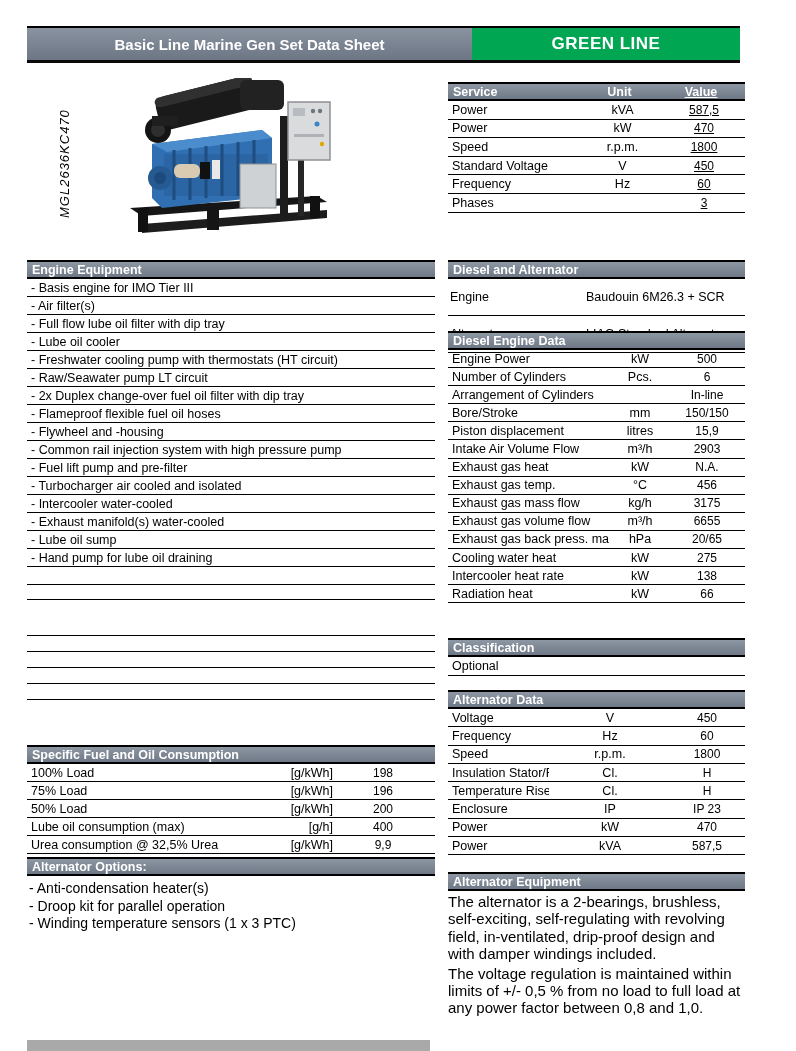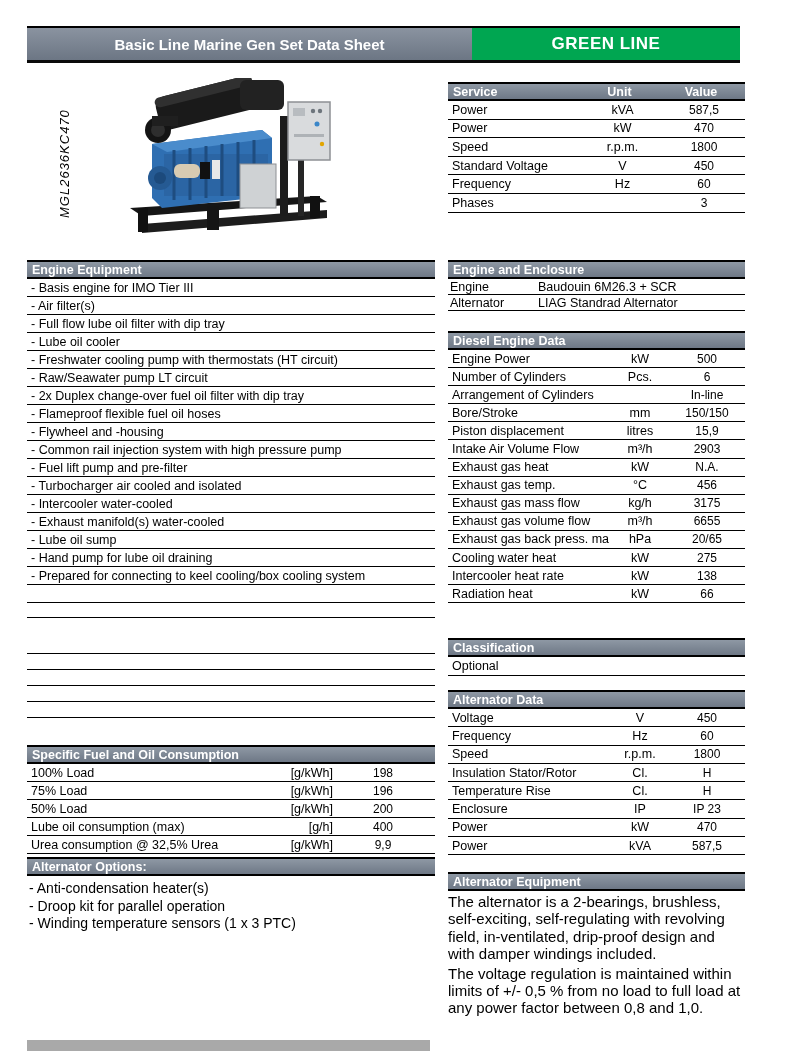--- a/index.html
+++ b/index.html
@@ -32,40 +32,40 @@
   .row{display:flex;align-items:center;border-bottom:1.5px solid #000;
        font-size:12.5px;padding:0 2px;}
   .c-label{flex:1;padding-left:2px;white-space:nowrap;overflow:hidden;}
   .c-unit{text-align:center;}
   .c-val{text-align:center;font-size:12px;}
 
   
   .service{left:448px;top:82px;width:297px;}
   .service .row{height:18.6px;}
   .service .c-unit,.service .sec-h .h-unit{width:85px;text-align:center;}
-  .service .c-val,.service .sec-h .h-val{width:78px;text-align:center;}
+  .service .c-val,.service .sec-h .h-val{width:78px;text-align:center;text-decoration:underline;}
   .service .sec-h .h-label{flex:1;}
 
   
   .eq{left:27px;top:260px;width:408px;}
   .eq .row{height:18px;}
   .filler{border-bottom:1.5px solid #000;}
   .gap{border-bottom:none !important;}
 
   
   .ea{left:448px;top:260px;width:297px;}
-  .ea .row{height:16px;}
+  .ea .row{height:37px;gap:48px;}
   .ea .k{width:85px;}
   .ea .v{flex:1;padding-left:3px;}
 
   
   .diesel{left:448px;top:331px;width:297px;}
   .diesel .row{height:18.1px;justify-content:space-between;}
   .alt{left:448px;top:690px;width:297px;}
-  .alt .row{height:18.3px;}
+  .alt .row{height:18.3px;gap:30px;}
   .diesel .c-unit,.alt .c-unit{width:62px;}
   .diesel .c-val,.alt .c-val{width:72px;}
 
   
   .class{left:448px;top:638px;width:297px;}
   .class .row{height:18.5px;}
 
   
   .fuel{left:27px;top:745px;width:408px;}
   .fuel .row{height:18px;}
@@ -258,36 +258,33 @@
         </div>
 
         <div class="row">
           <span class="c-label">- Lube oil sump</span>
         </div>
 
         <div class="row">
           <span class="c-label">- Hand pump for lube oil draining</span>
         </div>
 
-        <div class="row">
-          <span class="c-label">- Prepared for connecting to keel cooling/box cooling system</span>
-        </div>
       </div>
     <div class="filler" style="height:18px;"></div>
     <div class="filler" style="height:15px;"></div>
     <div class="gap" style="height:20px;"></div>
     <div class="filler" style="height:16px;"></div>
     <div class="filler" style="height:16px;"></div>
     <div class="filler" style="height:16px;"></div>
     <div class="filler" style="height:16px;"></div>
     <div class="filler" style="height:16px;"></div>
   </div>
 
   <div class="sec ea">
-    <div class="sec-h">Engine and Enclosure</div>
+    <div class="sec-h">Diesel and Alternator</div>
     <div>
 
         <div class="row">
           <span class="k">Engine</span>
           <span class="v">Baudouin 6M26.3 + SCR</span>
         </div>
 
         <div class="row">
           <span class="k">Alternator</span>
           <span class="v">LIAG Standrad Alternator</span>

